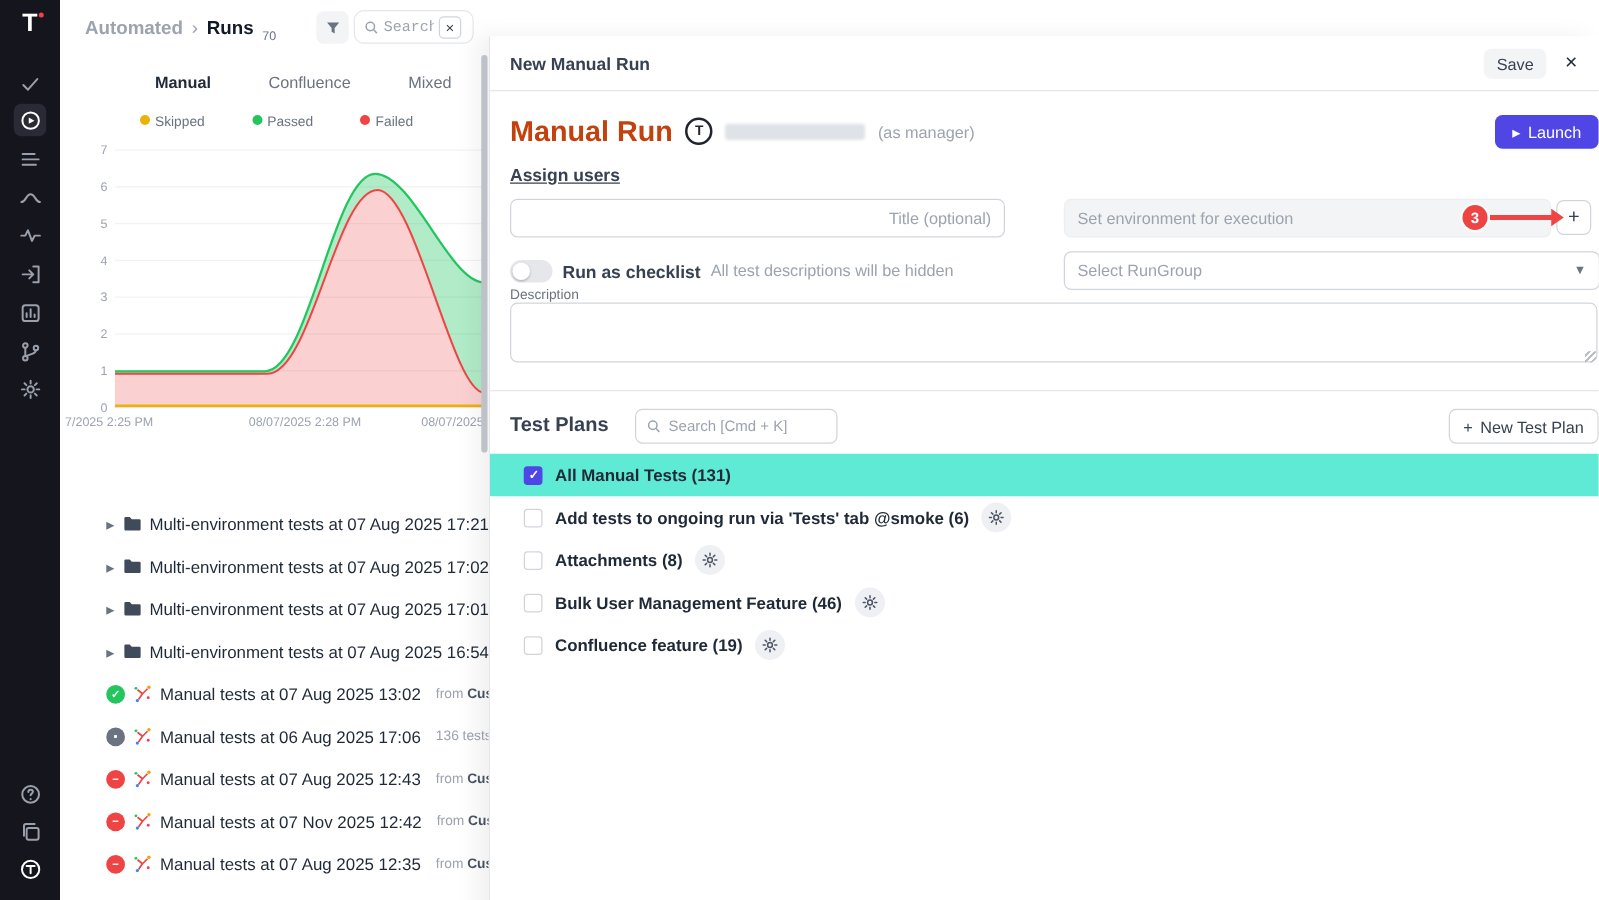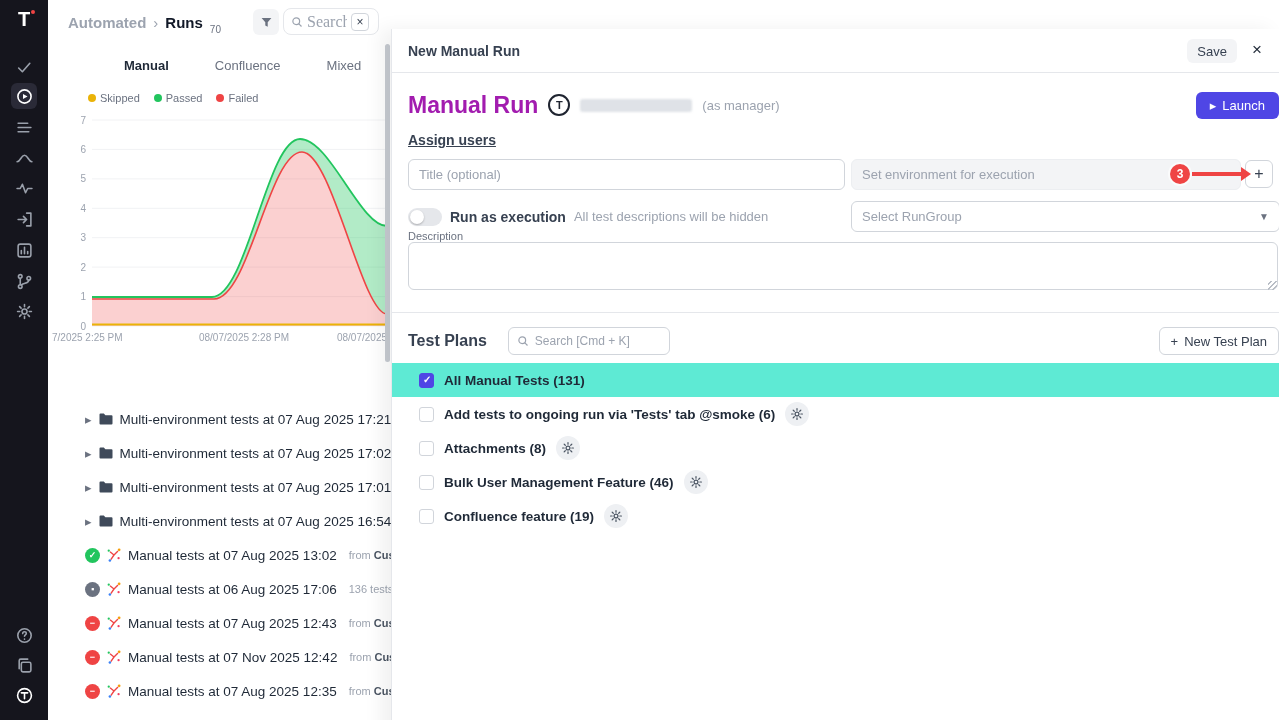--- a/index.html
+++ b/index.html
@@ -18,32 +18,32 @@
 
   
   .runs-panel { position:absolute; left:48px; top:0; width:343px; height:720px; background:#fff; }
   .rp-head { position:absolute; top:0; left:0; right:0; height:44px; display:flex; align-items:center; padding-left:20px; gap:7px; }
   .bc-app { font-size:15px; font-weight:600; color:#9ca3af; }
   .bc-sep { font-size:15px; color:#9ca3af; }
   .bc-sec { font-size:15px; font-weight:700; color:#111827; }
   .bc-count { font-size:10px; color:#6b7280; align-self:flex-start; margin-top:24px; }
   .filter-btn { position:absolute; left:205px; top:9px; width:26px; height:26px; border-radius:6px; background:#f3f4f6; border:none; display:flex; align-items:center; justify-content:center; cursor:pointer; }
   .search-box { position:absolute; left:235px; top:8px; width:96px; height:27px; border:1px solid #e5e7eb; border-radius:8px; display:flex; align-items:center; padding:0 4px 0 7px; gap:4px; background:#fff; }
-  .search-box input { border:none; outline:none; width:40px; font-size:16px; color:#737373; font-family:Liberation Serif, serif; }
+  .search-box input { border:none; outline:none; width:40px; font-size:12px; color:#737373; font-family:Liberation Mono, monospace; }
   .search-box input::placeholder { color:#9ca3af; }
   .clear-btn { width:18px; height:18px; border:1px solid #d1d5db; border-radius:4px; background:#fff; font-size:12px; line-height:1; color:#374151; cursor:pointer; flex:0 0 auto; }
   .mag { width:12px; height:12px; stroke:#9ca3af; fill:none; stroke-width:1.6; flex:0 0 auto; }
 
   .rp-tabs { position:absolute; top:50px; left:0; right:0; height:30px; display:flex; align-items:center; padding-left:28px; gap:22px; }
   .tabs-icon { width:16px; height:16px; stroke:#6b7280; fill:none; stroke-width:1.4; margin-right:2px; }
   .rp-tab { font-size:13px; color:#6b7280; cursor:pointer;margin-left:24px; }
   .rp-tab.active { color:#1f2937; font-weight:600; }
 
   .legend { position:absolute; top:92px; left:40px; display:flex; gap:14px; align-items:center; }
-  .leg-item { display:flex; align-items:center; gap:4px; font-size:11px; color:#6b7280; }
+  .leg-item { display:flex; align-items:flex-start; gap:4px; font-size:11px; color:#6b7280;margin-left:24px; }
   .dot { width:8px; height:8px; border-radius:50%; }
   .dot.skipped { background:#eab308; } .dot.passed { background:#22c55e; } .dot.failed { background:#ef4444; }
 
   .chart-svg { position:absolute; top:114px; left:4px; overflow:hidden; }
   .chart-svg .grid { stroke:#f1f2f4; stroke-width:1; }
   .chart-svg text { fill:#9ca3af; font-size:10px; font-family:"Liberation Sans",sans-serif; }
 
   .rp-scroll { position:absolute; right:1px; top:44px; width:5px; height:318px; border-radius:3px; background:#c7cbd2; }
 
   .runs-list { position:absolute; top:402px; left:0; right:0; }
@@ -57,30 +57,30 @@
   .run-meta b { color:#4b5563; font-weight:700; }
 
   
   .drawer { position:absolute; left:391px; top:0; width:888px; height:720px; background:#fff; border-left:1px solid #e5e7eb; box-shadow:-10px 0 18px rgba(0,0,0,.06); z-index:20;margin-top:29px; }
   .dw-head { position:absolute; top:0; left:0; right:0; height:44px; border-bottom:1px solid #e5e7eb; }
   .dw-title { position:absolute; left:16px; top:14px; font-size:14px; font-weight:600; color:#374151; }
   .save-btn { position:absolute; right:42px; top:10px; height:24px; padding:0 10px; background:#f3f4f6; border:none; border-radius:6px; font-size:13px; color:#374151; font-family:inherit; cursor:pointer; }
   .dw-close { position:absolute; right:10px; top:9px; width:24px; height:24px; border:none; background:none; font-size:17px; color:#1f2937; cursor:pointer; }
 
   .hero { position:absolute; top:56px; left:16px; right:0; height:40px; display:flex; align-items:center; gap:10px; }
-  .hero-title { font-size:23px; font-weight:700; color:#a21caf; }
+  .hero-title { font-size:23px; font-weight:700; color:#c2410c; }
   .avatar { width:22px; height:22px; border:2px solid #1f2430; border-radius:50%; display:flex; align-items:center; justify-content:center; font-size:11px; font-weight:800; color:#1f2430; flex:0 0 auto; }
   .blur-pill { width:112px; height:13px; border-radius:3px; background:#dfe2e7; filter:blur(1.2px); }
   .manager-note { font-size:13px; color:#9ca3af; }
   .launch-btn { margin-left:auto; height:27px; padding:0 14px; background:#4f46e5; color:#fff; border:none; border-radius:6px; font-size:13px; font-family:inherit; display:flex; align-items:center; gap:6px; cursor:pointer; }
 
   .assign-link { position:absolute; top:103px; left:16px; font-size:14px; font-weight:700; color:#374151; text-decoration:underline; cursor:pointer; }
 
   .frow1 { position:absolute; top:130px; left:16px; right:0; height:31px; }
-  .title-input { position:absolute; left:0; top:0; width:437px; height:31px; border:1px solid #d1d5db; border-radius:6px; padding:0 10px; font-size:13px; font-family:inherit; color:#374151; outline:none; }
+  .title-input { position:absolute; left:0; top:0; width:396px; height:31px; border:1px solid #d1d5db; border-radius:6px; padding:0 10px; font-size:13px; font-family:inherit; color:#374151; outline:none;text-align:right; }
   .env-input { position:absolute; left:443px; top:0; width:390px; height:31px; background:#f3f4f6; border:1px solid #eceef1; border-radius:6px; padding:0 10px; font-size:13px; font-family:inherit; color:#374151; outline:none; }
   .title-input::placeholder, .env-input::placeholder { color:#9ca3af; }
   .badge3 { position:absolute; left:762px; top:5px; width:20px; height:20px; border-radius:50%; background:#ef4444; color:#fff; font-size:12px; font-weight:700; display:flex; align-items:center; justify-content:center; z-index:3; box-shadow:0 0 0 2px rgba(255,255,255,.6); }
   .arrow { position:absolute; left:784px; top:13px; width:50px; height:4px; background:#ef4444; z-index:3; }
   .arrow::after { content:""; position:absolute; right:-9px; top:-5px; border-left:10px solid #ef4444; border-top:7px solid transparent; border-bottom:7px solid transparent; }
   .plus-btn { position:absolute; right:6px; top:1px; width:28px; height:28px; border:1px solid #d1d5db; border-radius:6px; background:#fff; font-size:16px; color:#374151; cursor:pointer; }
 
   .frow2 { position:absolute; top:172px; left:16px; right:0; height:31px; display:flex; align-items:center; gap:8px; }
   .toggle { width:34px; height:18px; border-radius:9px; background:#e5e7eb; position:relative; flex:0 0 auto; cursor:pointer; }
   .toggle::after { content:""; position:absolute; left:2px; top:2px; width:14px; height:14px; border-radius:50%; background:#fff; box-shadow:0 1px 2px rgba(0,0,0,.25); }
@@ -395,21 +395,21 @@
   <div class="frow1">
     <input class="title-input" placeholder="Title (optional)" style="">
     <input class="env-input" readonly="" placeholder="Set environment for execution" style="">
     <span class="badge3">3</span>
     <span class="arrow"></span>
     <button class="plus-btn">+</button>
   </div>
 
   <div class="frow2">
     <span class="toggle"></span>
-    <span class="chk-label">Run as execution</span>
+    <span class="chk-label">Run as checklist</span>
     <span class="chk-hint">All test descriptions will be hidden</span>
     <div class="rungroup">
       <span>Select RunGroup</span>
       <span class="caret">▼</span>
     </div>
   </div>
 
   <span class="desc-label">Description</span>
   <textarea class="desc-area" style=""></textarea>
   <span class="resize-corner"></span>

